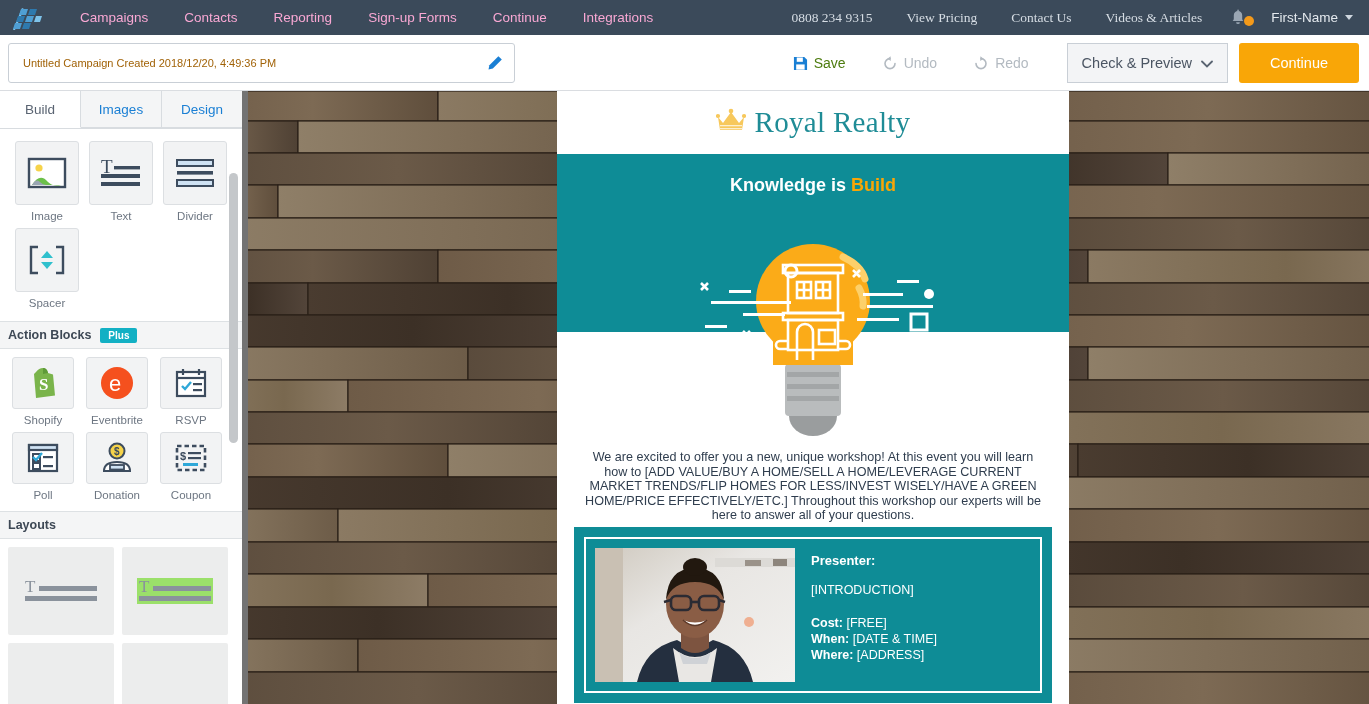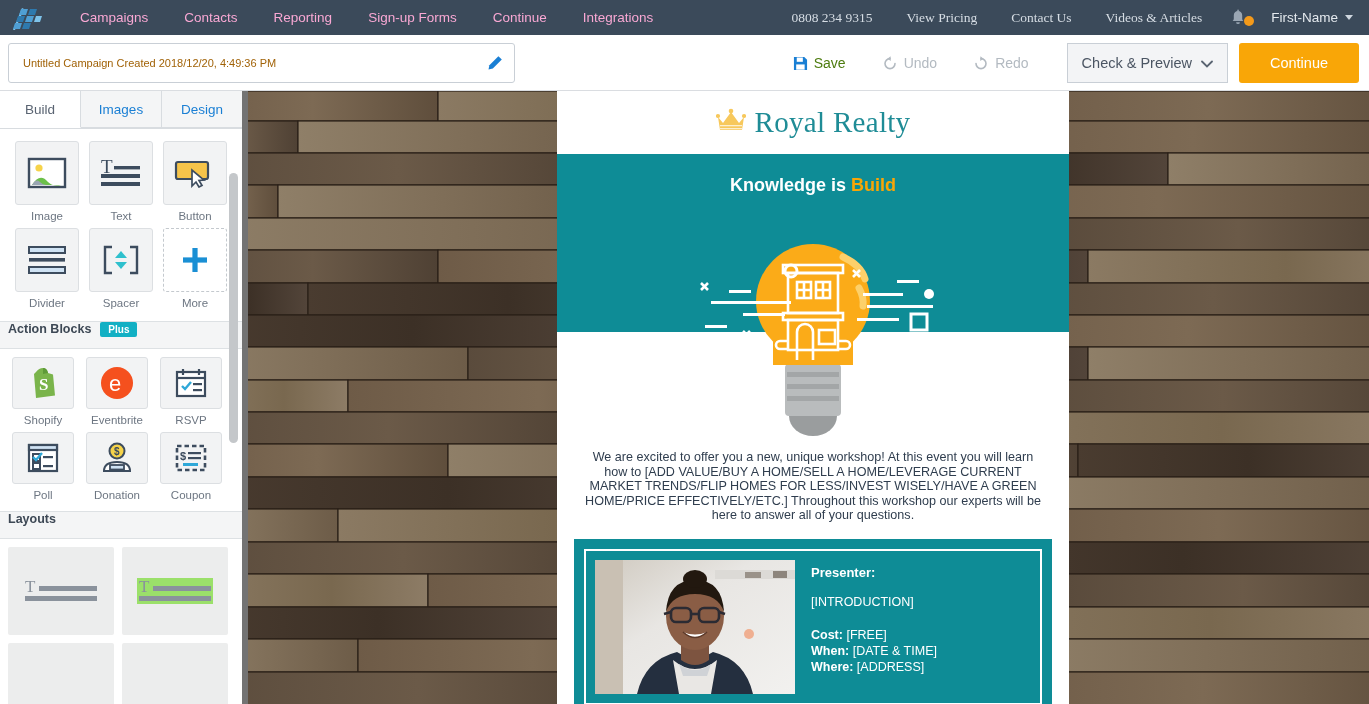--- a/index.html
+++ b/index.html
@@ -123,21 +123,21 @@
   }
   .block-tile.dashed { background: #fff; border: 1px dashed #c4c9ce; }
   .block-label {
     text-align: center; font-size: 11.5px; color: #6d7682;
     margin-top: 5px;
   }
 
   .section-head {
     height: 28px; background: #f4f5f6;
     border-top: 1px solid #dde1e4; border-bottom: 1px solid #dde1e4;
-    display: flex; align-items: flex-start; padding-left: 8px; gap: 9px;
+    display: flex; align-items: center; padding-left: 8px; gap: 9px;
   }
   .section-head .stitle { font-size: 12.5px; font-weight: bold; color: #3d4855; }
   .badge-plus {
     background: #12b0c4; color: #fff; font-size: 10px; font-weight: bold;
     padding: 2px 8px; border-radius: 2px;
   }
 
   .action-grid { display: flex; flex-wrap: wrap; padding: 8px 0 4px 6px; width: 236px; }
   .action-cell { width: 74px; margin-bottom: 6px; }
   .action-tile {
@@ -186,21 +186,21 @@
     background: #0e8c96; position: relative;
     height: 178px; overflow: hidden;
   }
   .hero-title {
     text-align: center; padding-top: 21px;
     font-size: 18px; font-weight: bold; color: #ffffff;
   }
   .hero-title .accent { color: #f9a607; }
 
   .body-copy {
-    padding: 18px 24px 16px 24px;
+    padding: 18px 24px 4px 24px;
     font-size: 12.6px; line-height: 14.6px;
     color: #2f3d4e; text-align: center;
   }
 
   .presenter-outer {
     margin: 0 17px; background: #0e8c96;
     padding: 10px; position: relative;
   }
   .presenter-inner {
     border: 2px solid #ffffff;
@@ -343,56 +343,38 @@
             <text x="1" y="16" font-family="Liberation Serif, serif" font-size="19" fill="#3d4c5e">T</text>
             <rect x="14" y="9" width="26" height="3.4" fill="#3d4c5e"></rect>
             <rect x="1" y="17" width="39" height="4" fill="#3d4c5e"></rect>
             <rect x="1" y="25" width="39" height="4" fill="#3d4c5e"></rect>
           </svg>
         </div>
         <div class="block-label">Text</div>
       </div>
       <div class="block-cell">
         <div class="block-tile">
-          <svg width="44" height="30" viewBox="0 0 44 30">
-            <rect x="3" y="4" width="32" height="17" rx="2" fill="#f6c44a" stroke="#3d4c5e" stroke-width="2.2"></rect>
-            <path d="M19 12 L19 28 L23 24 L26 29 L29 27.5 L26 22.5 L31 22 Z" fill="#fff" stroke="#3d4c5e" stroke-width="1.7"></path>
-          </svg>
-        </div>
-        <div class="block-label">Button</div>
-      </div>
-      <div class="block-cell">
-        <div class="block-tile">
           <svg width="40" height="30" viewBox="0 0 40 30">
             <rect x="2" y="2" width="36" height="6" fill="#cfe2f3" stroke="#3d4c5e" stroke-width="2"></rect>
             <rect x="2" y="13" width="36" height="3.6" fill="#3d4c5e"></rect>
             <rect x="2" y="22" width="36" height="6" fill="#cfe2f3" stroke="#3d4c5e" stroke-width="2"></rect>
           </svg>
         </div>
         <div class="block-label">Divider</div>
       </div>
       <div class="block-cell">
         <div class="block-tile">
           <svg width="40" height="32" viewBox="0 0 40 32">
             <path d="M11 3 H4 V29 H11" stroke="#3d4c5e" stroke-width="2.4" fill="none"></path>
             <path d="M29 3 H36 V29 H29" stroke="#3d4c5e" stroke-width="2.4" fill="none"></path>
             <path d="M20 7 L26 14 H14 Z" fill="#2fc0cd"></path>
             <path d="M20 25 L14 18 H26 Z" fill="#2fc0cd"></path>
           </svg>
         </div>
         <div class="block-label">Spacer</div>
-      </div>
-      <div class="block-cell">
-        <div class="block-tile dashed">
-          <svg width="30" height="30" viewBox="0 0 30 30">
-            <rect x="12.4" y="3" width="5.2" height="24" fill="#1a8fd4"></rect>
-            <rect x="3" y="12.4" width="24" height="5.2" fill="#1a8fd4"></rect>
-          </svg>
-        </div>
-        <div class="block-label">More</div>
       </div>
     </div>
 
     <div class="section-head">
       <span class="stitle">Action Blocks</span>
       <span class="badge-plus">Plus</span>
     </div>
 
     <div class="action-grid">
       <div class="action-cell">

